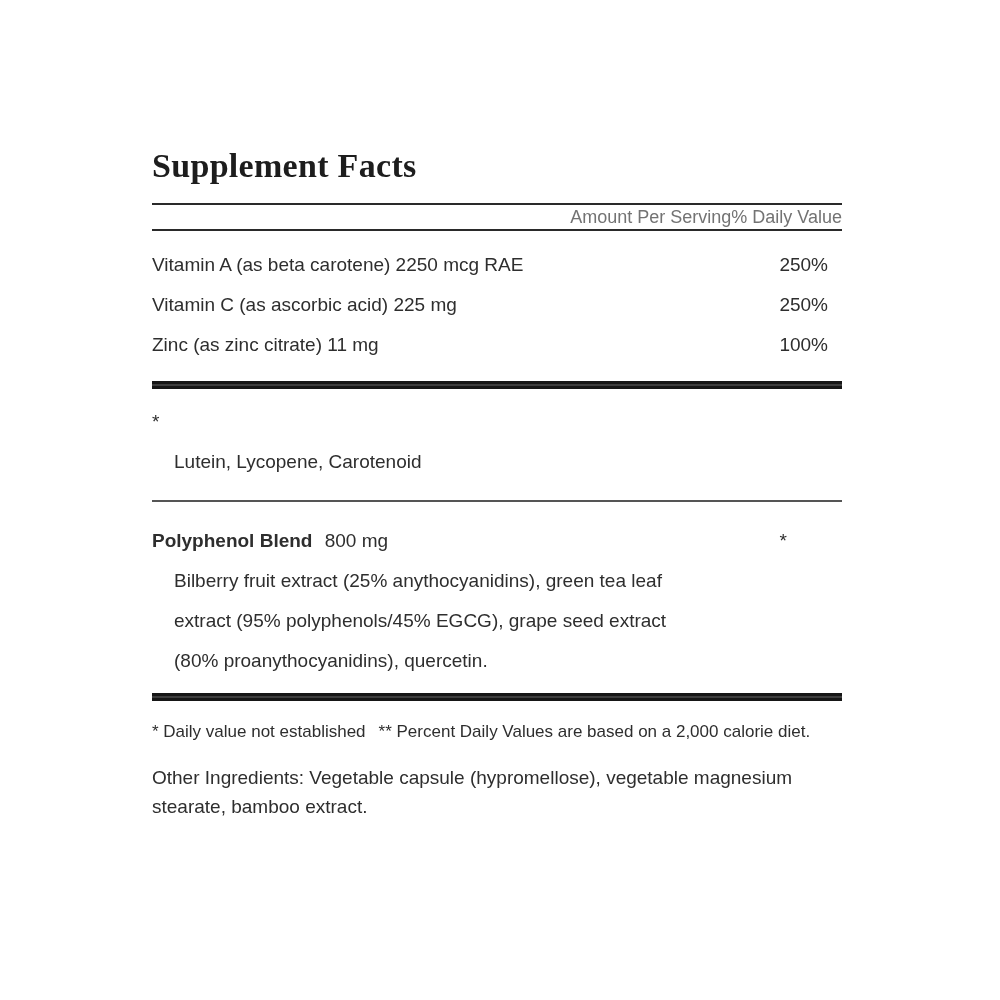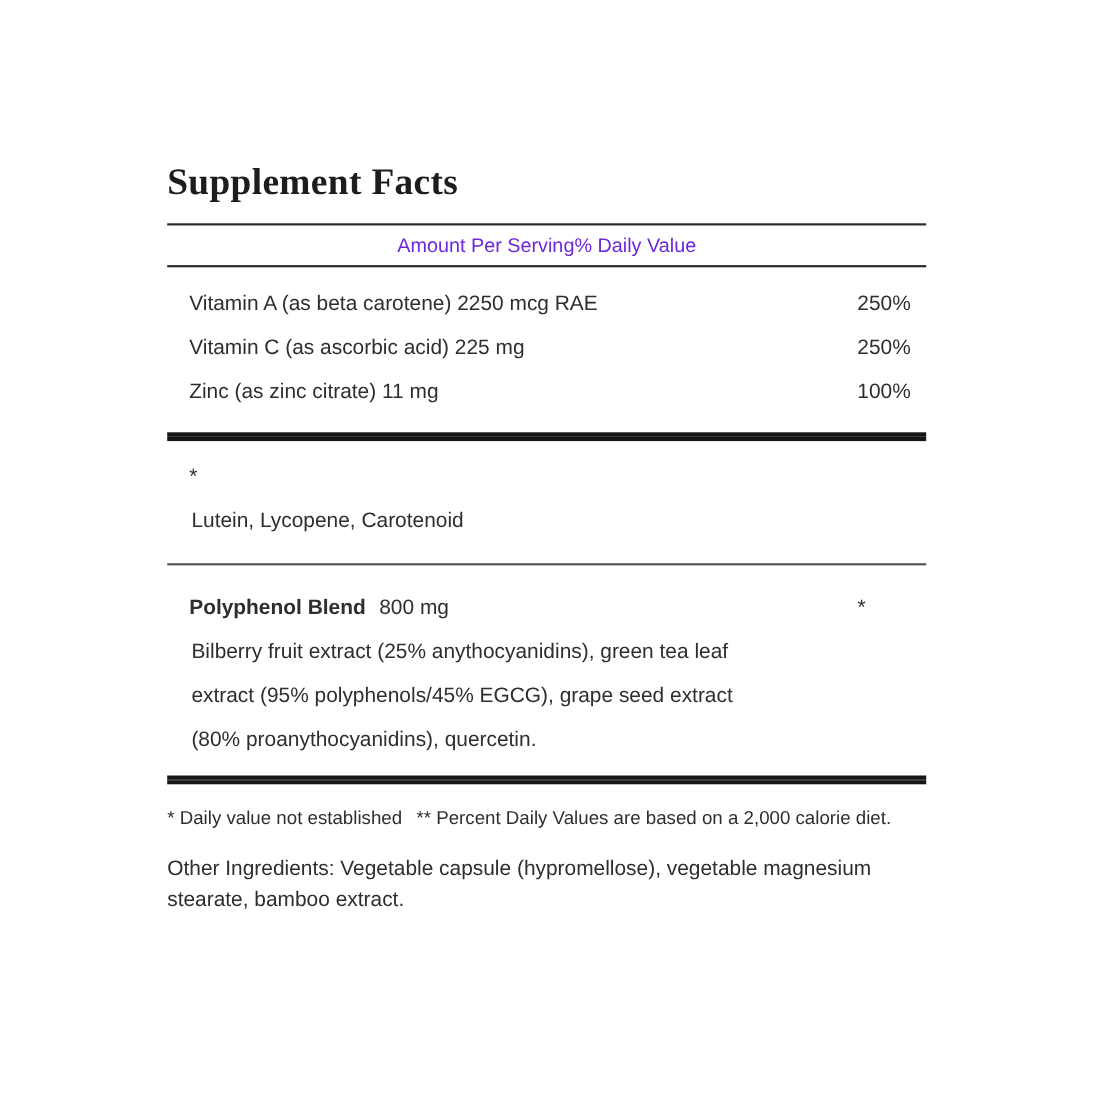--- a/index.html
+++ b/index.html
@@ -19,31 +19,30 @@
     line-height: 36px;
     color: #1d1d1d;
     letter-spacing: 0.3px;
   }
 
   .rule { width: 100%; height: 2px; background: #2a2a2a; }
   .rule-title { margin-top: 19px; }
   .rule-gray { margin-top: 18px; background: #555555; }
 
   .header-row {
-    height: 36px;
-    display: flex; justify-content: center; align-items: center;
-    font-size: 18px; color: #6d28d9;
+    height: 24px;
+    display: flex; justify-content: flex-end; align-items: center;
+    font-size: 18px; color: #737373;
   }
 
   .nutrients { padding-top: 14px; }
   .row {
     height: 40px;
     display: flex; justify-content: space-between; align-items: center;
     font-size: 19px;
-    margin-left: 20px;
   }
   .dv { padding-right: 14px; }
   .dv-asterisk { padding-right: 55px; font-size: 19px; }
 
   .thick-bar {
     width: 100%; height: 8px;
     background: linear-gradient(#161616 0 38%, #3d3d3d 38% 58%, #161616 58% 100%);
   }
   .bar-1 { margin-top: 16px; }
   .bar-2 { margin-top: 12px; }

